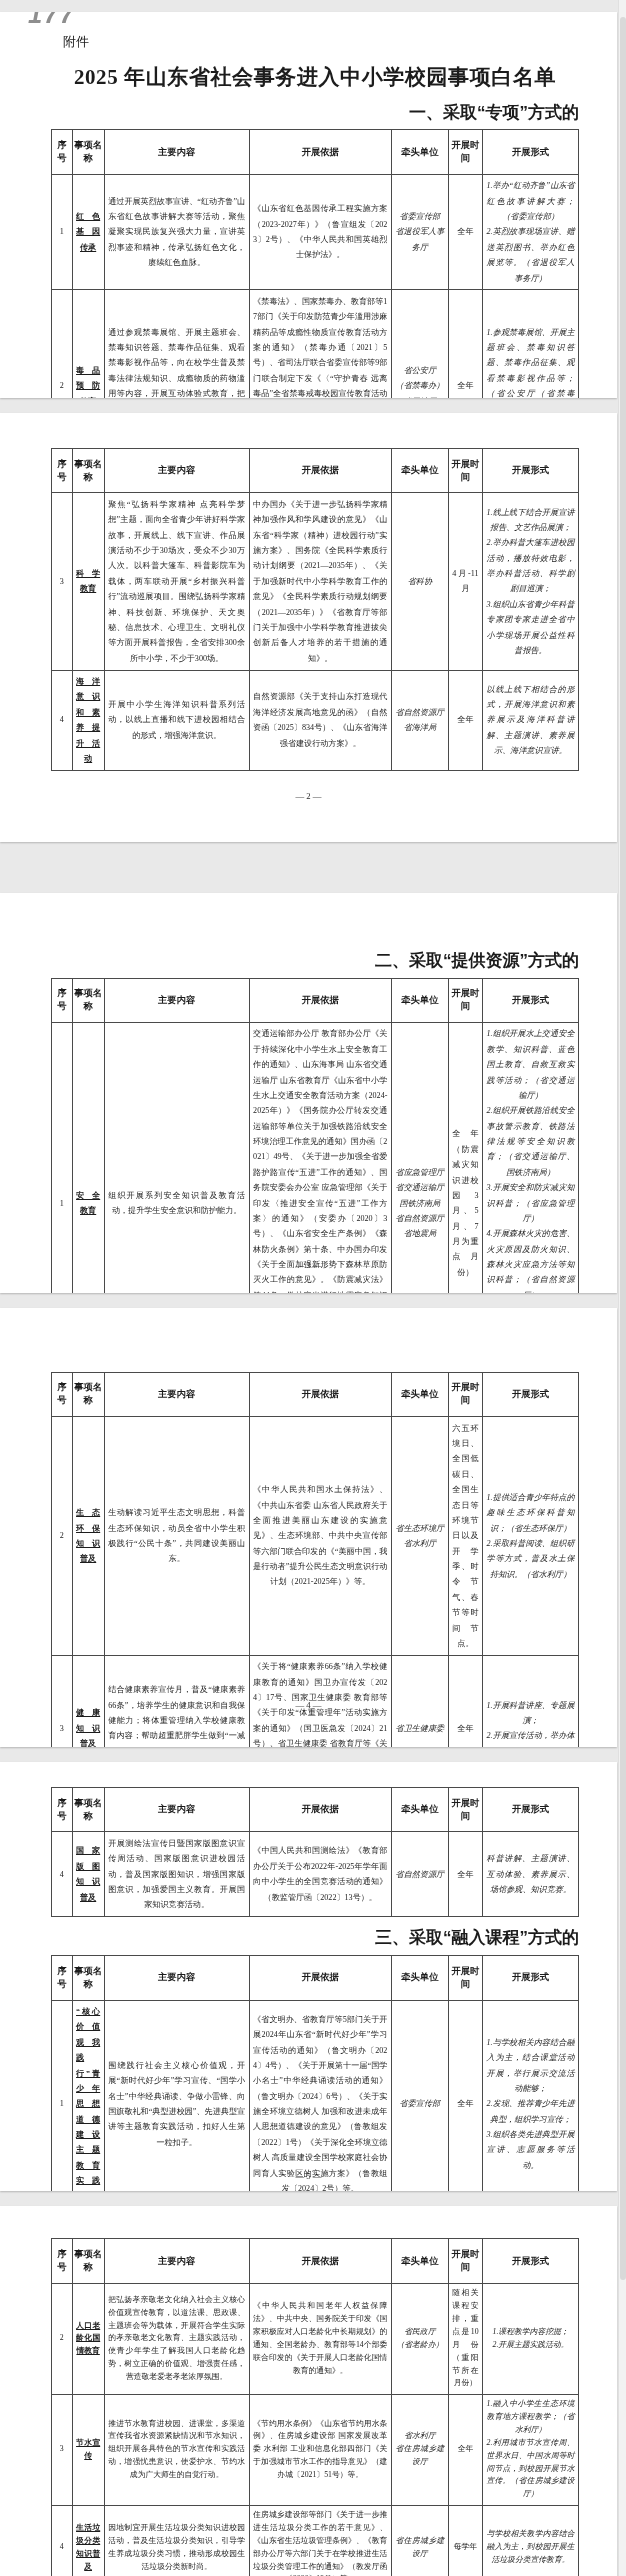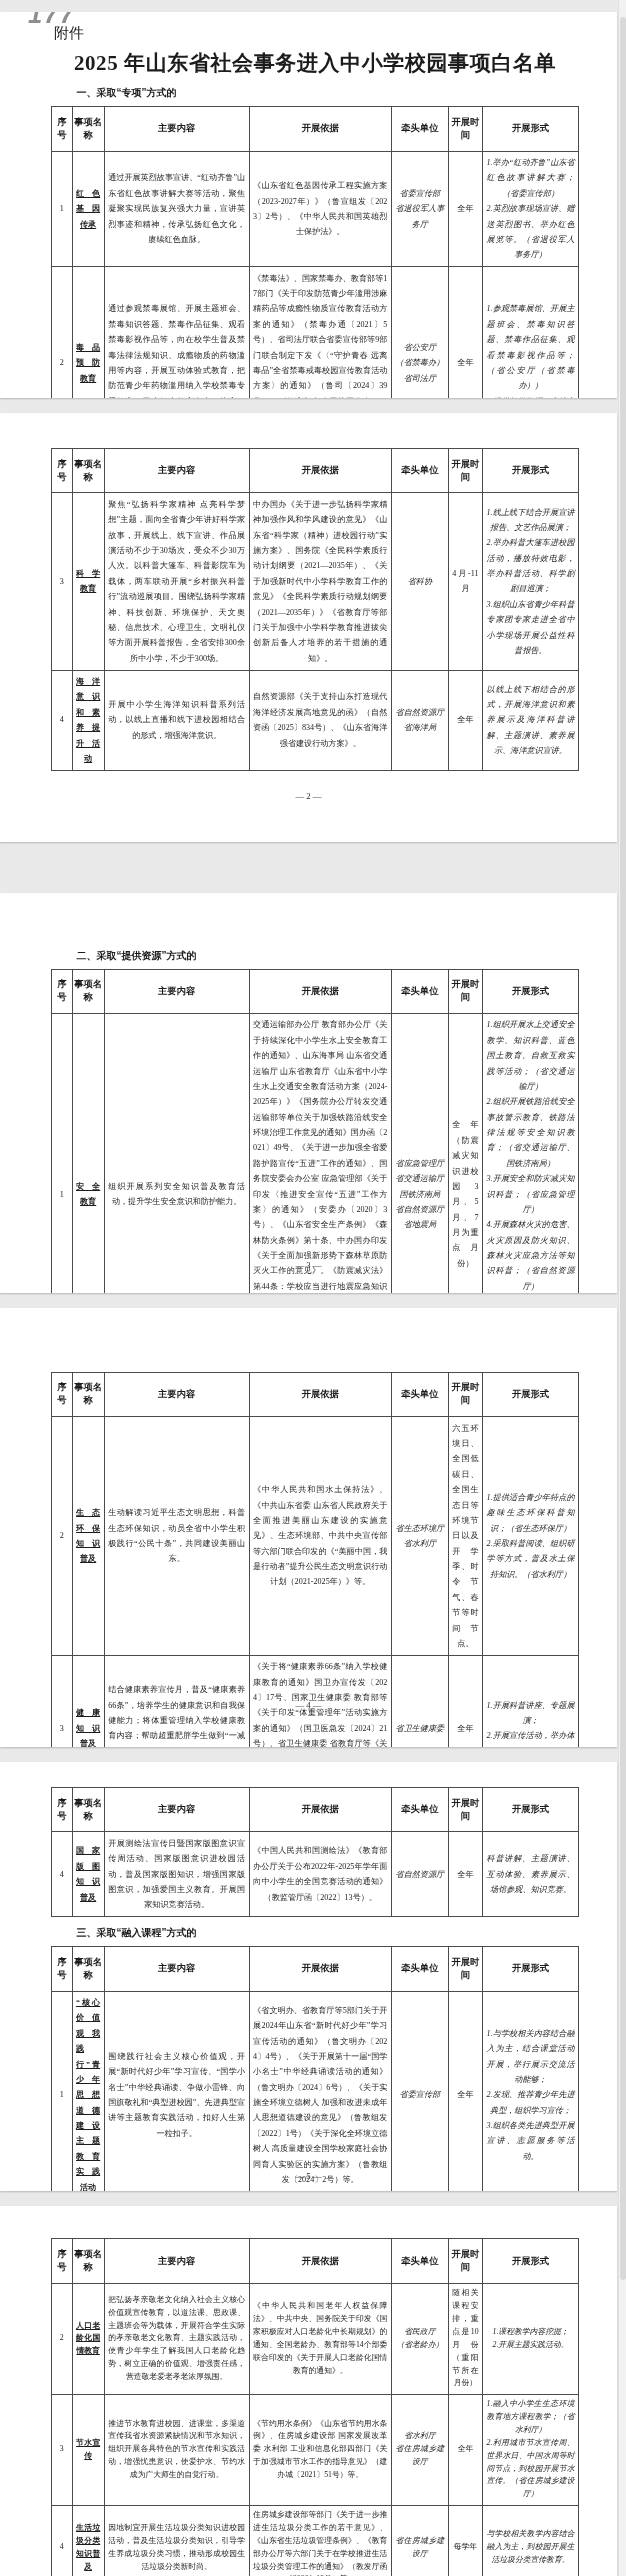--- a/index.html
+++ b/index.html
@@ -14,27 +14,27 @@
     padding-left:51px;padding-right:38px;
     overflow:hidden;position:relative;
     box-shadow:0 0.6px 1.7px rgba(0,0,0,.22);
   }
   .gap{background:transparent;}
   .artifact{
     position:absolute;top:-11.6px;left:28px;
     font-family:"Liberation Sans","DejaVu Sans",sans-serif;
     font-style:italic;font-weight:bold;font-size:25.5px;color:#8e8e8e;letter-spacing:1.7px;
   }
-  .attach{font-size:15px;margin:3px;padding-top:9.3px;}
+  .attach{font-size:13px;margin:12px;padding-top:9.3px;}
   .doc-title{
     text-align:center;font-size:21px;font-weight:bold;margin:5.8px 0 3.5px 0;letter-spacing:0.6px;
   }
   .section-heading{
     font-family:"Liberation Sans","DejaVu Sans",sans-serif;
-    font-size:10px;font-weight:bold;margin:9.3px 0 5.8px 0;padding-left:25.5px;
+    font-size:17px;font-weight:bold;margin:9.3px 0 5.8px 0;padding-left:25.5px;text-align:right;
   }
   table.wl{
     width:100%;border-collapse:collapse;table-layout:fixed;
     border:1.2px solid #3a3a3a;margin-top:2.3px;
   }
   table.wl th,table.wl td{border:0.6px solid #4a4a4a;box-sizing:border-box;}
   table.wl th{
     font-family:"Liberation Sans","DejaVu Sans",sans-serif;
     font-weight:bold;font-size:9.3px;text-align:center;padding:8.7px 1.2px;
   }

